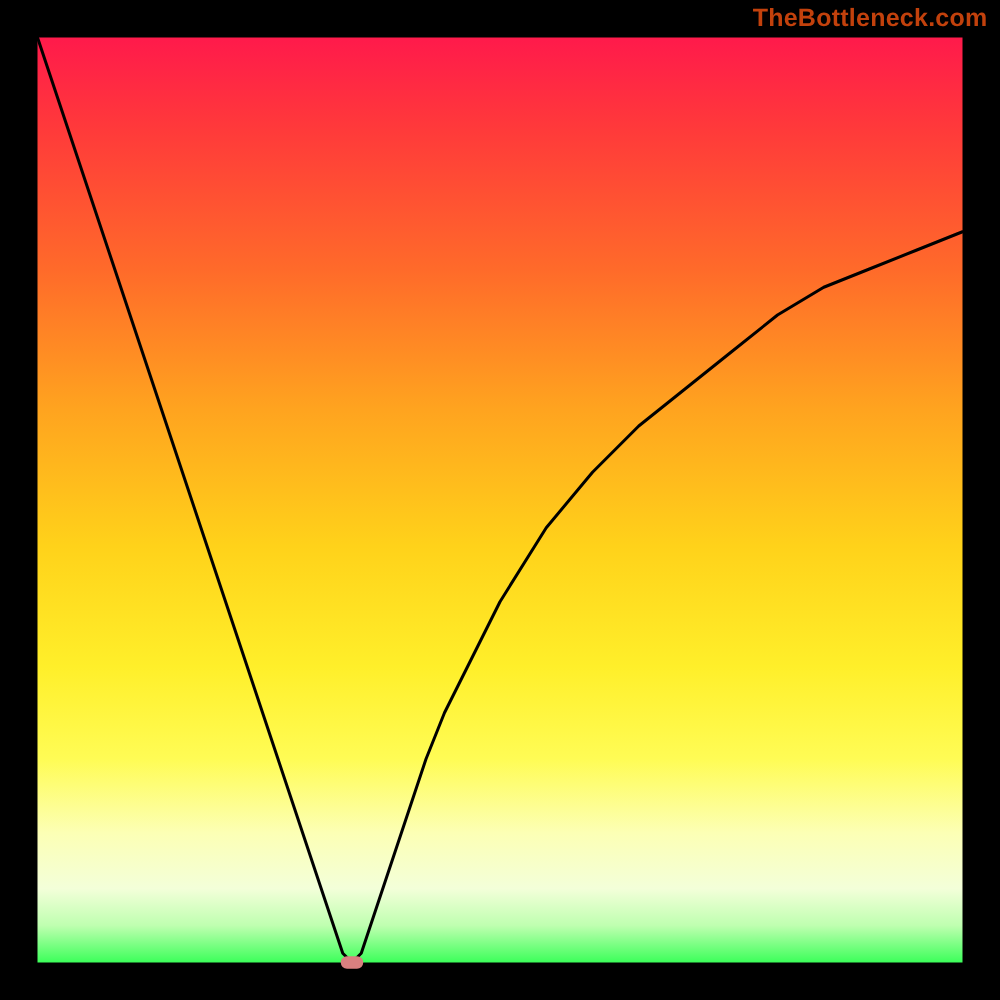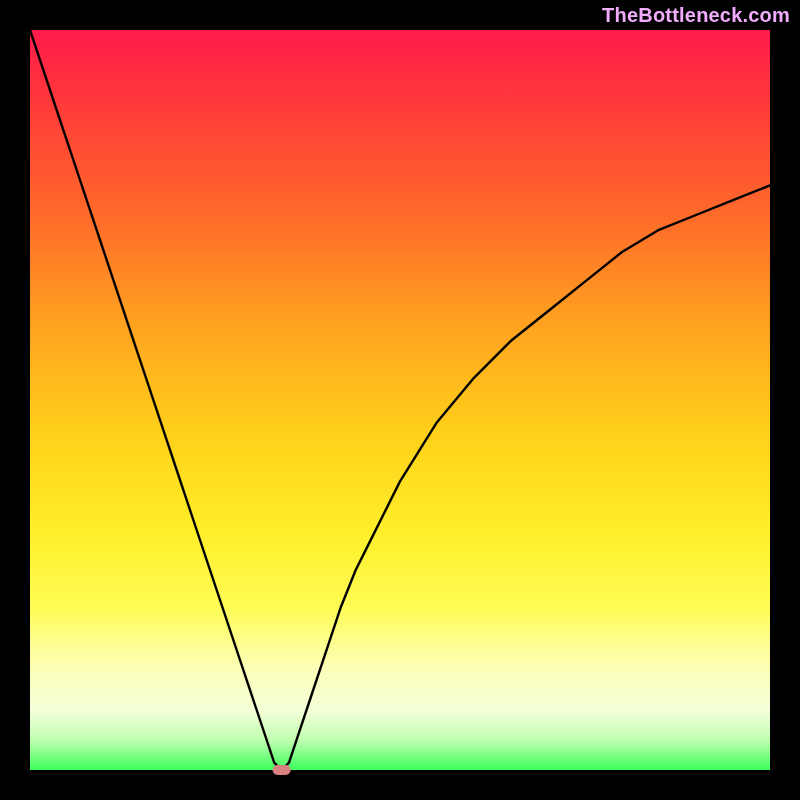--- a/index.html
+++ b/index.html
@@ -14,21 +14,21 @@
   .frame {
     position: relative;
     width: 800px;
     height: 800px;
     background: #000;
   }
   .attribution {
     position: absolute;
     top: 4px;
     right: 10px;
-    color: #f0abfc;
+    color: #c2410c;
     font-size: 20px;
     font-weight: 600;
     letter-spacing: 0.2px;
     z-index: 3;
   }
   .plot-area {
     position: absolute;
     left: 30px;
     top: 30px;
     width: 740px;

